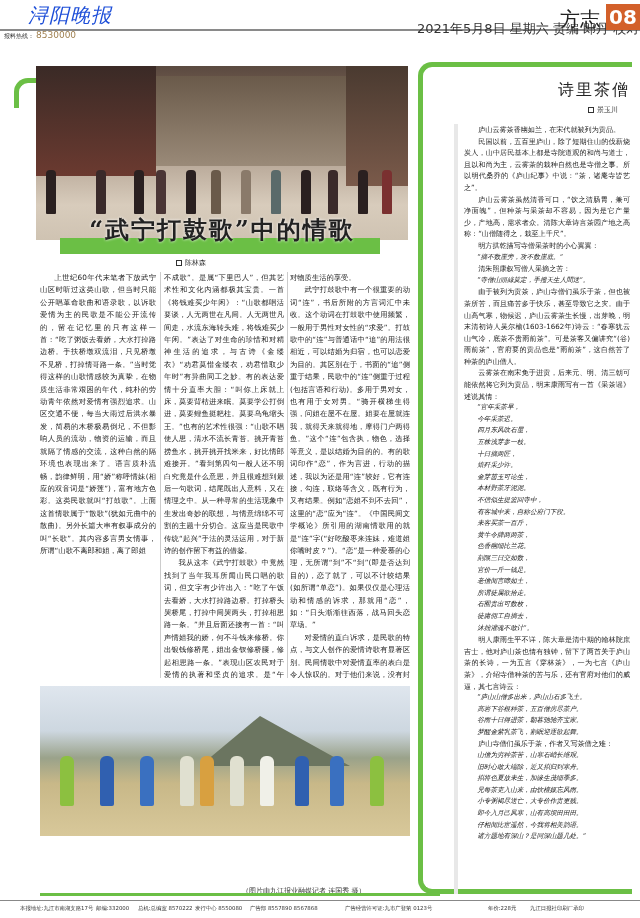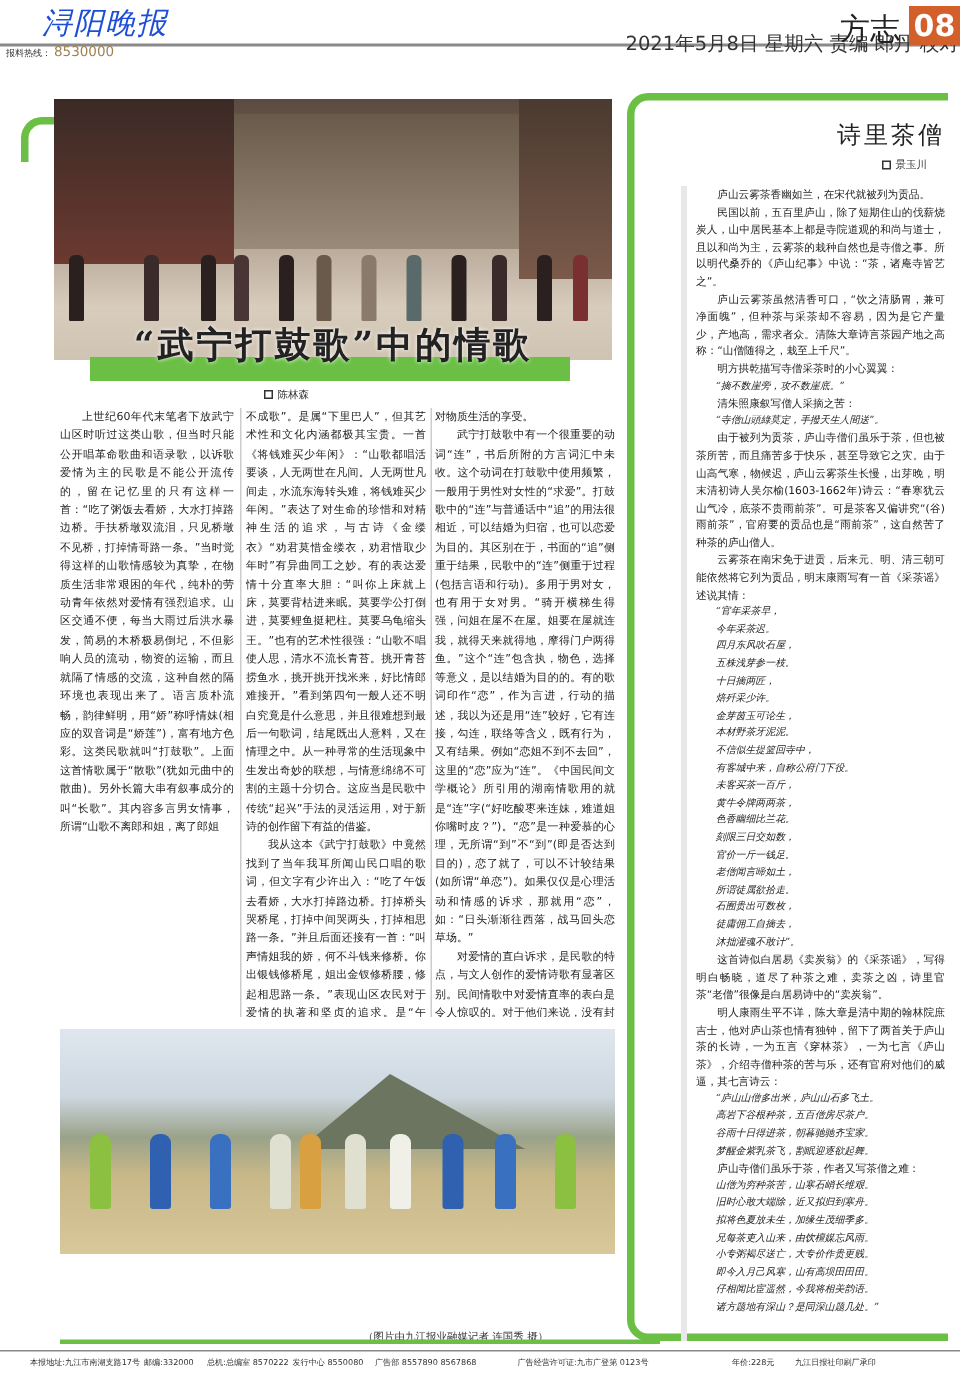--- a/index.html
+++ b/index.html
@@ -152,21 +152,20 @@
     <p class="verse">未客买茶一百斤，</p>
     <p class="verse">黄牛令牌两两茶，</p>
     <p class="verse">色香幽细比兰花。</p>
     <p class="verse">刻限三日交如数，</p>
     <p class="verse">官价一斤一钱足。</p>
     <p class="verse">老僧闻言啼如土，</p>
     <p class="verse">所谓徒属欲拾走。</p>
     <p class="verse">石囿贵出可数枚，</p>
     <p class="verse">徒庸佣工自摘去，</p>
     <p class="verse">沐拙灌魂不敢计”。</p>
-    <p>这首诗似白居易《卖炭翁》的《采茶谣》，写得明白畅晓，道尽了种茶之难，卖茶之凶，诗里官茶“老僧”很像是白居易诗中的“卖炭翁”。</p>
     <p>明人康雨生平不详，陈大章是清中期的翰林院庶吉士，他对庐山茶也情有独钟，留下了两首关于庐山茶的长诗，一为五言《穿林茶》，一为七言《庐山茶》，介绍寺僧种茶的苦与乐，还有官府对他们的威逼，其七言诗云：</p>
     <p class="verse">“庐山山僧多出米，庐山山石多飞土。</p>
     <p class="verse">高岩下谷根种茶，五百僧房尽茶户。</p>
     <p class="verse">谷雨十日得进茶，朝暮驰驰齐宝家。</p>
     <p class="verse">梦醒金紫乳茶飞，割眠迎逐欲起舞。</p>
     <p>庐山寺僧们虽乐于茶，作者又写茶僧之难：</p>
     <p class="verse">山僧为穷种茶苦，山寒石峭长维艰。</p>
     <p class="verse">旧时心敢大端除，近又拟归到寒舟。</p>
     <p class="verse">拟将色夏放未生，加缘生茂细季多。</p>
     <p class="verse">兄每茶吏入山来，由饮檀媒忘风雨。</p>

